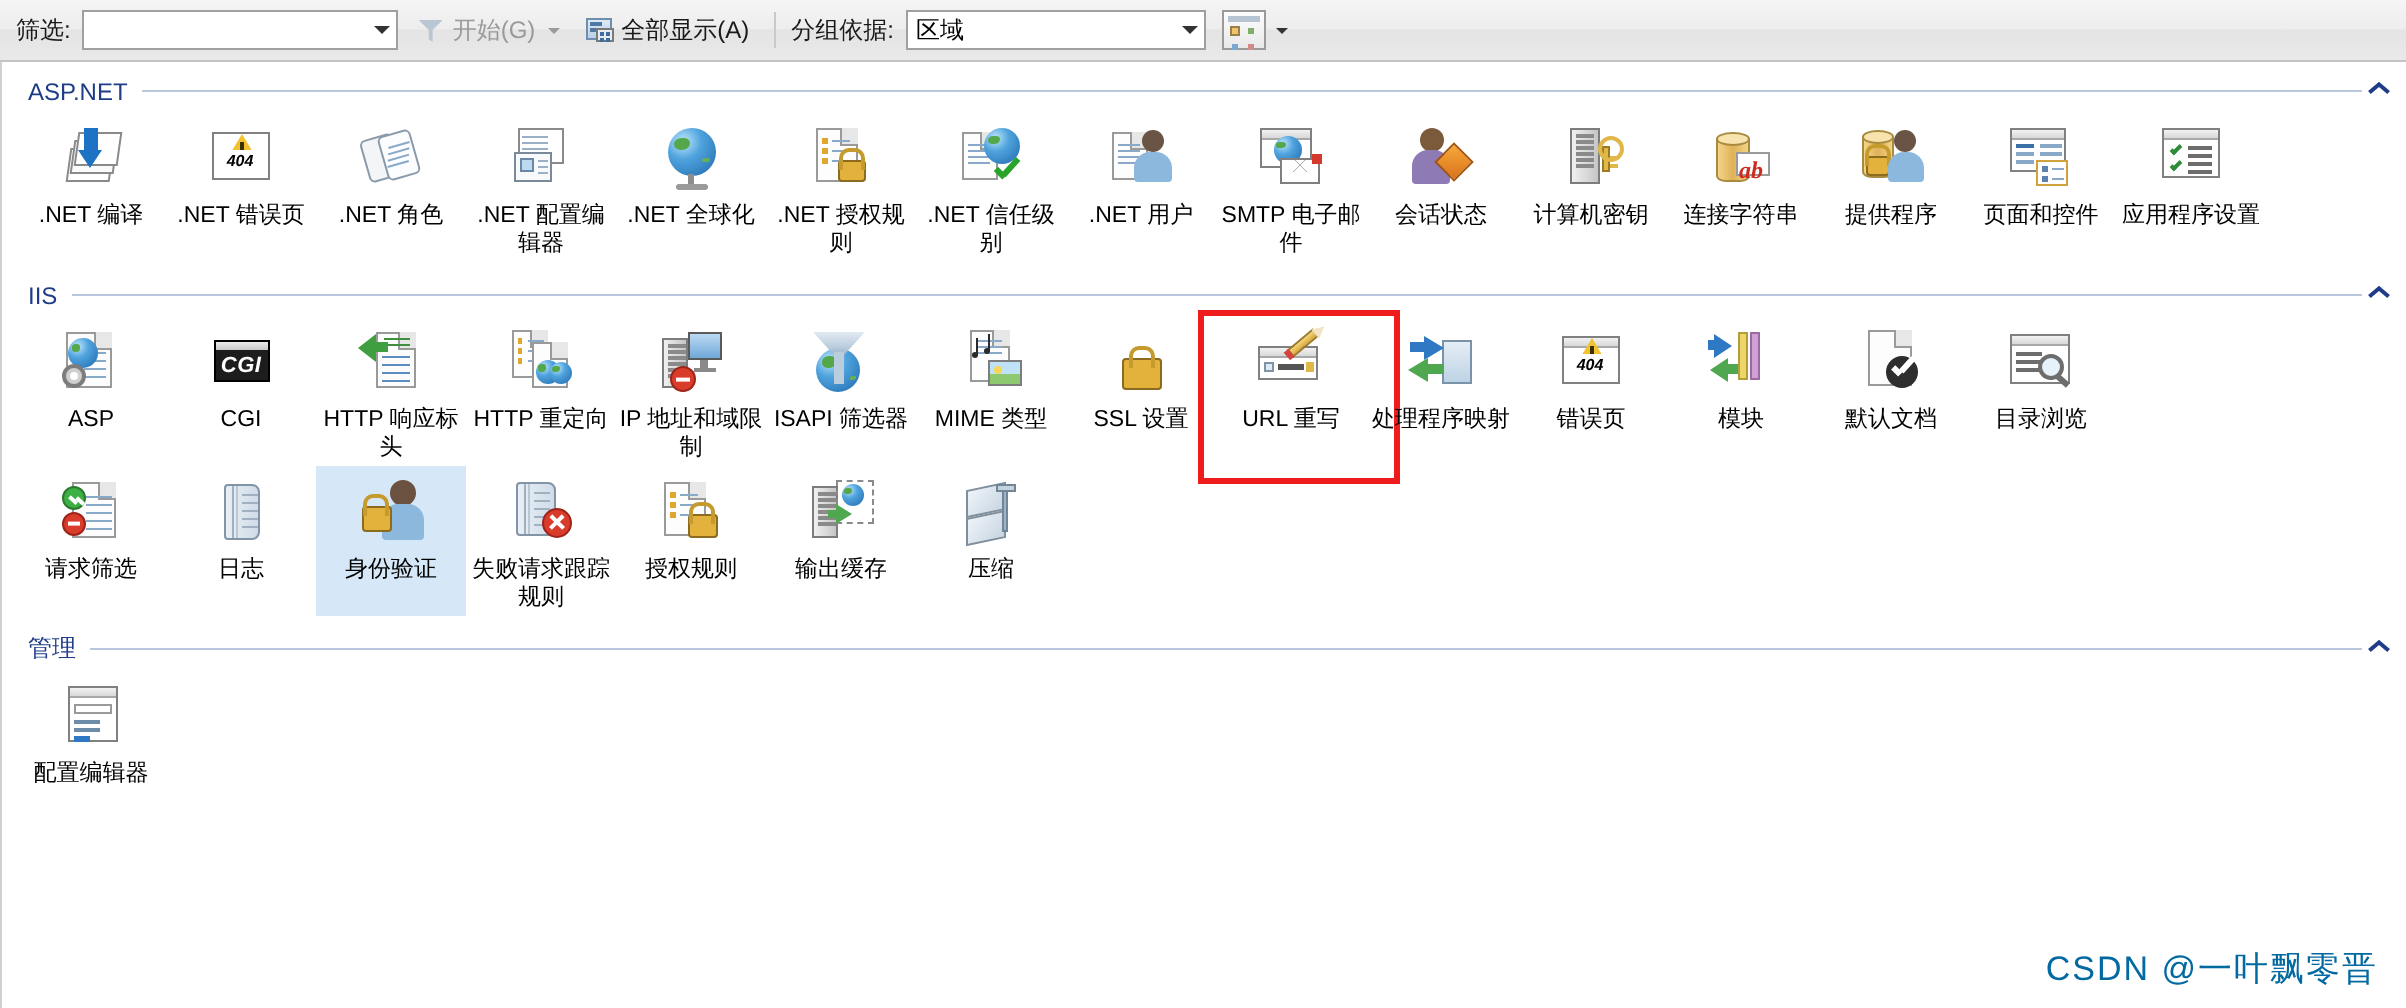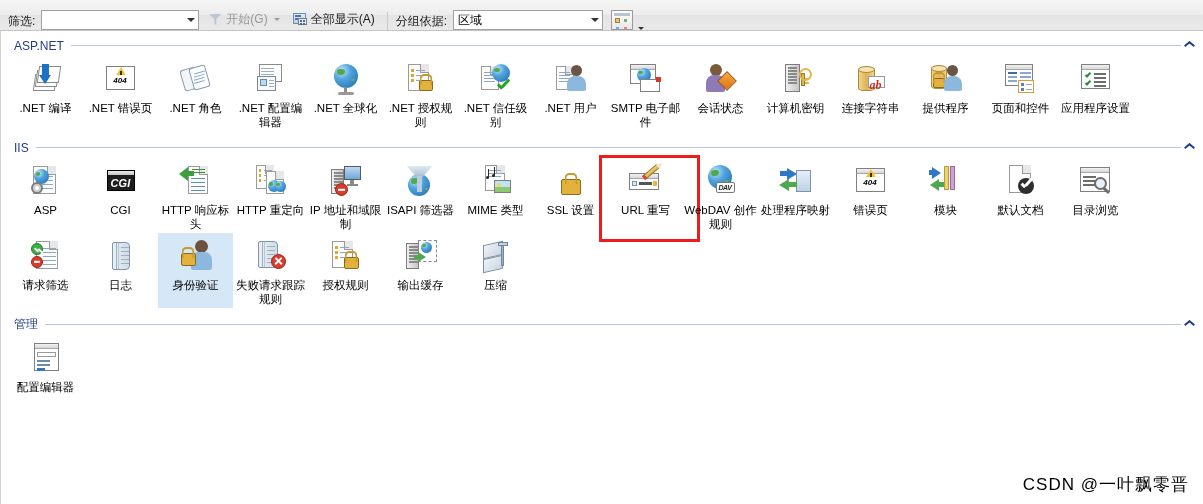--- a/index.html
+++ b/index.html
@@ -12,21 +12,21 @@
   }
 
   
   #toolbar {
     position: relative;
     height: 31px;
     width: 1203px;
     background: linear-gradient(to bottom, #f5f5f5 0%, #ededed 48%, #e4e4e4 50%, #e9e9e9 100%);
     border-bottom: 1px solid #c4c4c4;
     display: flex;
-    align-items: flex-end;
+    align-items: center;
     padding-left: 8px;
     font-size: 12px;
     color: #1a1a1a;
   }
   .tb-label { margin-right: 6px; white-space: nowrap; }
   .tb-combo {
     height: 20px;
     background: #ffffff;
     border: 1px solid #a0a0a0;
     display: flex;
@@ -253,21 +253,21 @@
   .dav { position:absolute; background:#fff; border:1px solid #777; border-radius:2px; font-size:7px; font-weight:bold;
     display:flex; align-items:center; justify-content:center; color:#2a2a2a; letter-spacing:-0.4px; }
 
   .compress { position:absolute; width:20px; height:14px; background:linear-gradient(135deg,#eef3f8,#c8d6e2); border:1px solid #7f8f9d; transform:skewY(-12deg); }
 
   .dashrect { position:absolute; border:1.2px dashed #8a8a8a; }
 
   
   #watermark {
     position:absolute; right:14px; bottom:8px;
-    font-size:17px; color:#000000; white-space:nowrap;
+    font-size:17px; color:#0369a1; white-space:nowrap;
     letter-spacing:1px;
   }
 </style>
 </head>
 <body>
 
 <div id="toolbar">
   <span class="tb-label">筛选:</span>
 
   <div class="tb-combo" id="filter-combo">
@@ -574,27 +574,20 @@
                 <span class="tbr"></span>
               </i>
             <i style="position:absolute;left:3px;top:17px;width:5px;height:5px;background:#dfe9f3;border:1px solid #7f93a7"></i>
             <i style="position:absolute;left:10px;top:18px;width:13px;height:3px;background:#555"></i>
             <i style="position:absolute;left:24px;top:17px;width:4px;height:5px;background:#e0b84a"></i>
             <i class="pencil" style="left:14px;top:5px"></i>
           </span>
           <span class="cap">URL 重写</span>
         </div>
 
-        <div class="cell">
-          <span class="glyph">
-            <i class="globe" style="left:4px;top:1px;width:24px;height:24px"></i>
-            <i class="dav" style="left:12px;top:18px;width:19px;height:11px">DAV</i>
-          </span>
-          <span class="cap">WebDAV 创作规则</span>
-        </div>
 
         <div class="cell">
           <span class="glyph">
             <i style="position:absolute;left:17px;top:6px;width:15px;height:22px;background:linear-gradient(to bottom,#e6eef5,#bdd3e4);border:1px solid #7a93aa"></i>
             <i class="arrow-right-b" style="left:8px;top:4px;border-left-color:#2f78c4;border-top-width:6px;border-bottom-width:6px;border-left-width:10px"></i>
             <i style="position:absolute;left:1px;top:7px;width:9px;height:5px;background:#2f78c4"></i>
             <i class="arrow-left" style="left:0px;top:15px;border-right-color:#4fa84f;border-top-width:6px;border-bottom-width:6px;border-right-width:10px"></i>
             <i style="position:absolute;left:9px;top:18px;width:9px;height:5px;background:#4fa84f"></i>
           </span>
           <span class="cap">处理程序映射</span>

